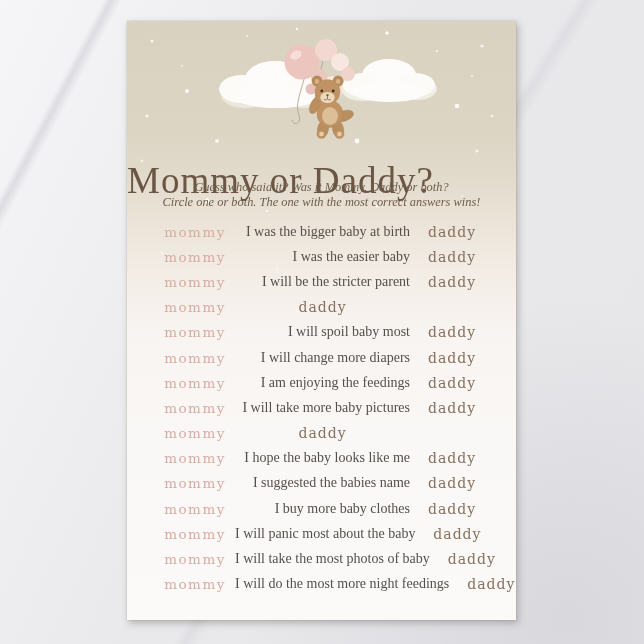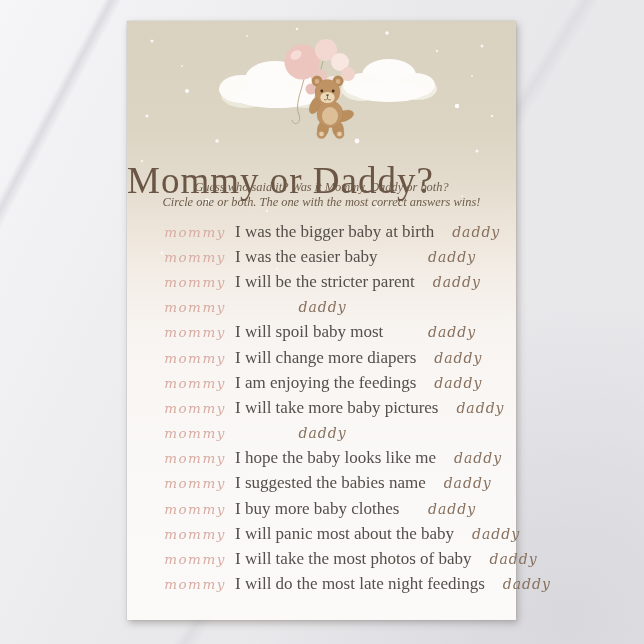--- a/index.html
+++ b/index.html
@@ -38,24 +38,24 @@
     text-align:center;font-style:italic;font-size:12.4px;line-height:15px;
     color:#6e5d4c;
   }
   .subtitle .line{white-space:nowrap;}
 
   .rows{position:absolute;left:0;top:198px;width:100%;}
   .row{
     display:grid;grid-template-columns:80px 1fr 84px;
     align-items:center;height:25.2px;padding:0 22px 0 28px;
   }
-  .opt{font-family:"DejaVu Serif","Liberation Serif",serif;font-style:italic;text-align:center;}
+  .opt{font-family:"DejaVu Serif","Liberation Serif",serif;text-align:center;}
   .opt-mommy{font-size:13.5px;color:#d8aba2;letter-spacing:1.5px;}
   .opt-daddy{font-size:14px;color:#87705d;letter-spacing:1px;}
-  .q{font-size:17px;color:#544f4a;text-align:left;white-space:nowrap;}
+  .q{font-size:14px;color:#544f4a;text-align:right;white-space:nowrap;}
 </style>
 </head>
 <body>
 
 <div class="scene">
   <div class="card">
 
     <svg class="hero" viewBox="0 0 389 260" aria-hidden="true">
 
       <g fill="#ffffff">
@@ -219,19 +219,19 @@
         <span class="q">I will panic most about the baby</span>
         <span class="opt opt-daddy">daddy</span>
       </div>
       <div class="row">
         <span class="opt opt-mommy">mommy</span>
         <span class="q">I will take the most photos of baby</span>
         <span class="opt opt-daddy">daddy</span>
       </div>
       <div class="row">
         <span class="opt opt-mommy">mommy</span>
-        <span class="q">I will do the most late night feedings</span>
+        <span class="q">I will do the most more night feedings</span>
         <span class="opt opt-daddy">daddy</span>
       </div>
     </div>
 
   </div>
 </div>
 
 </body></html>

